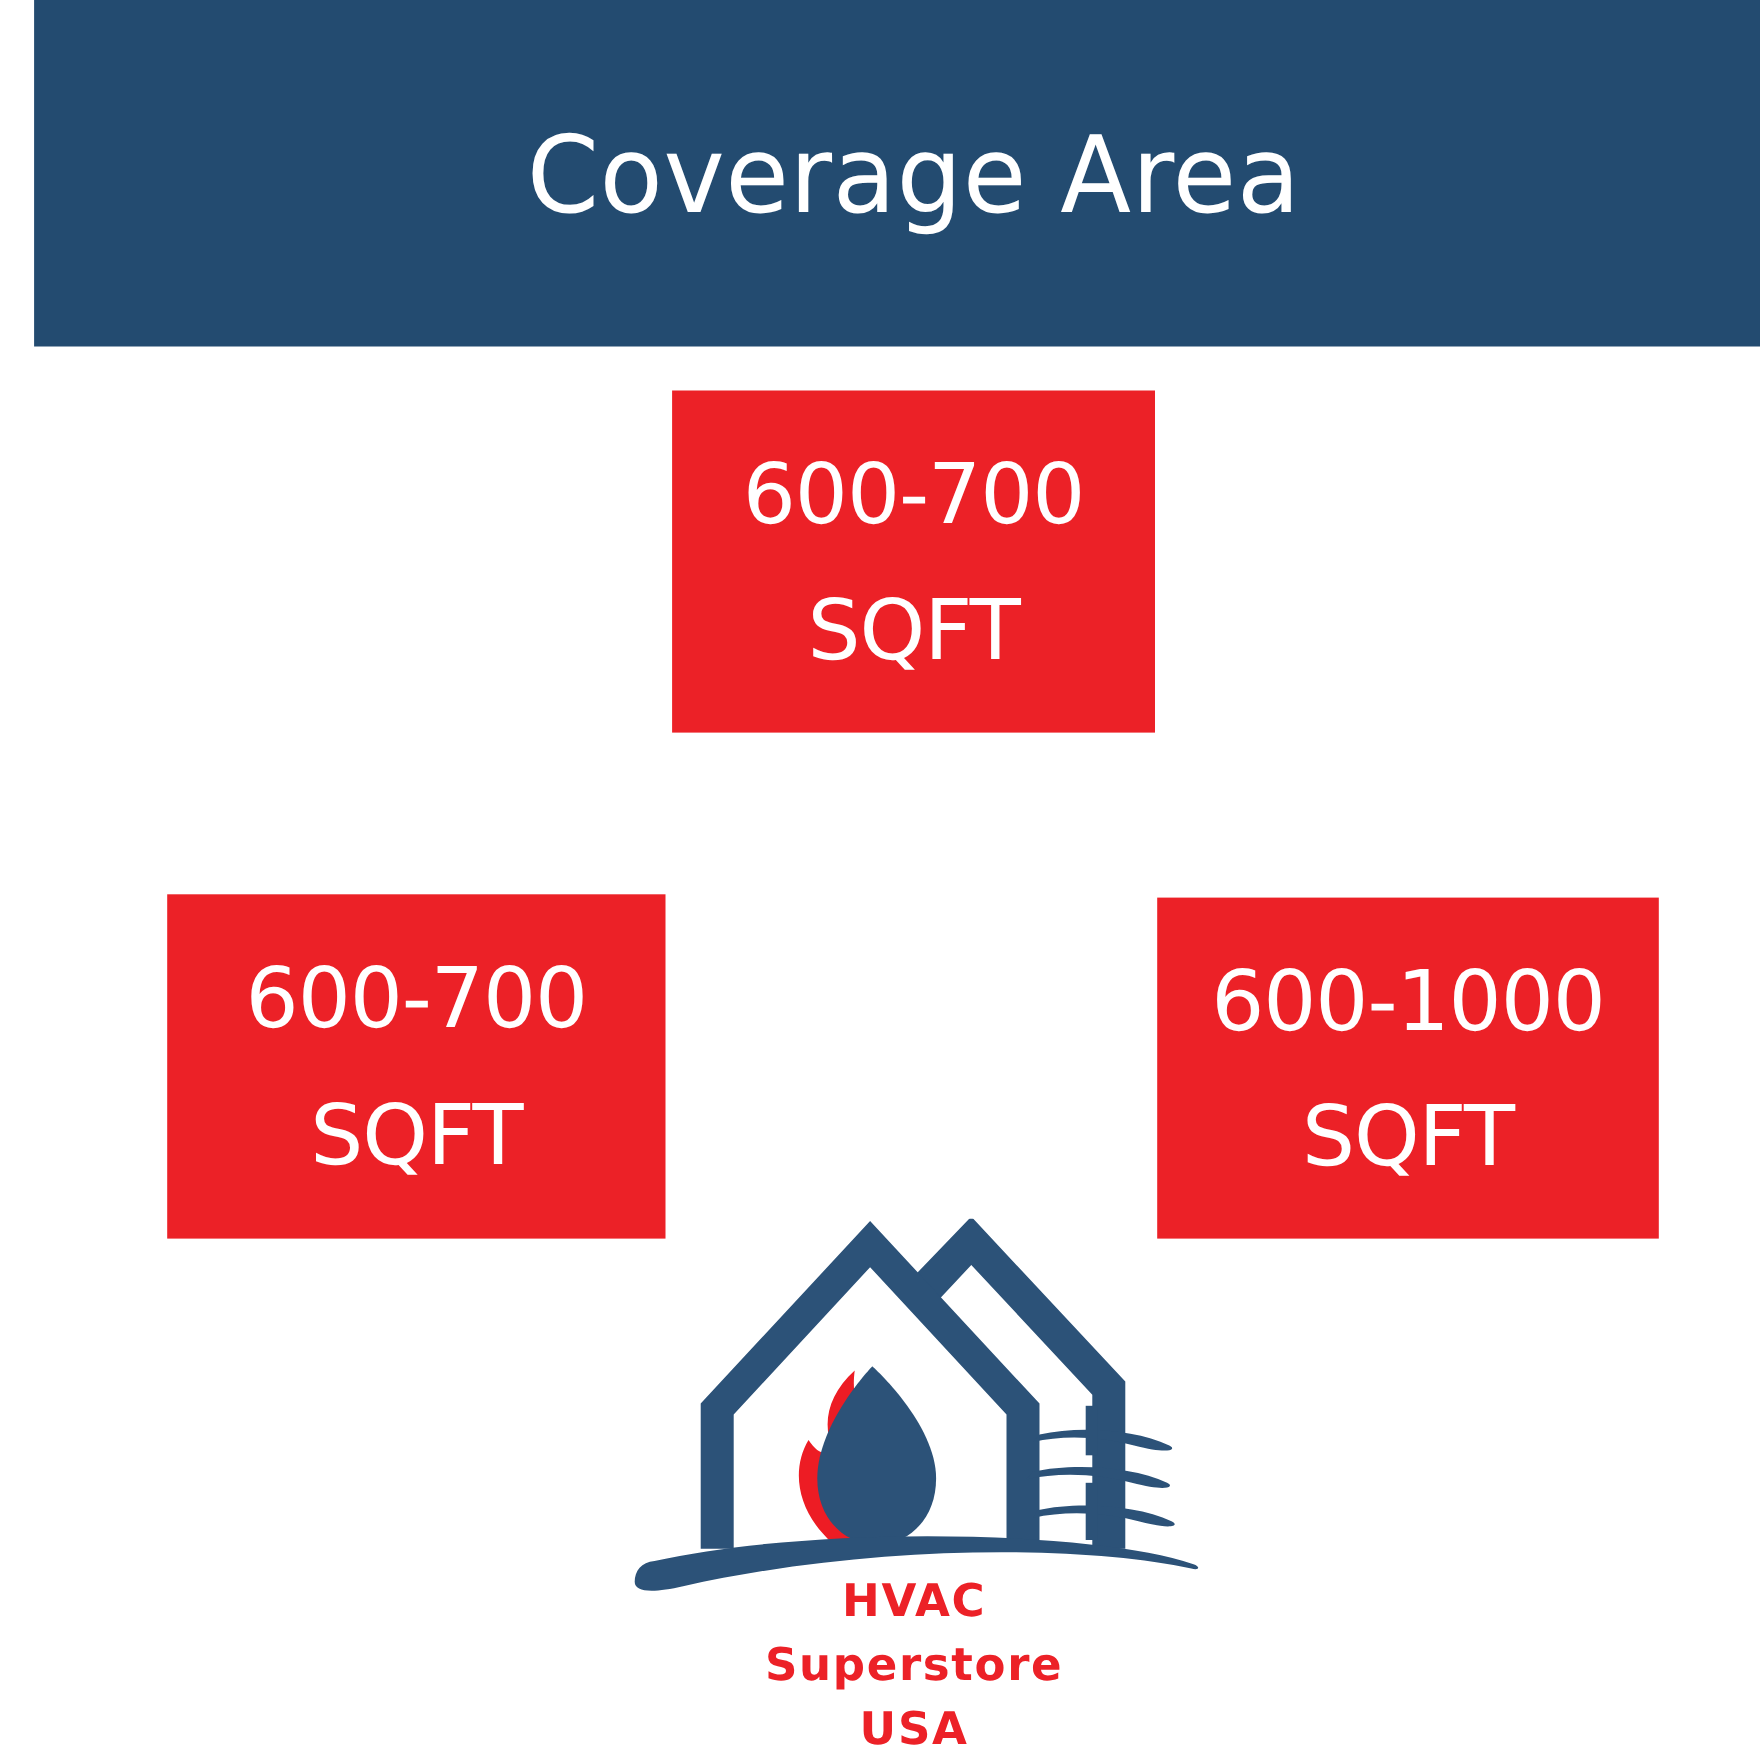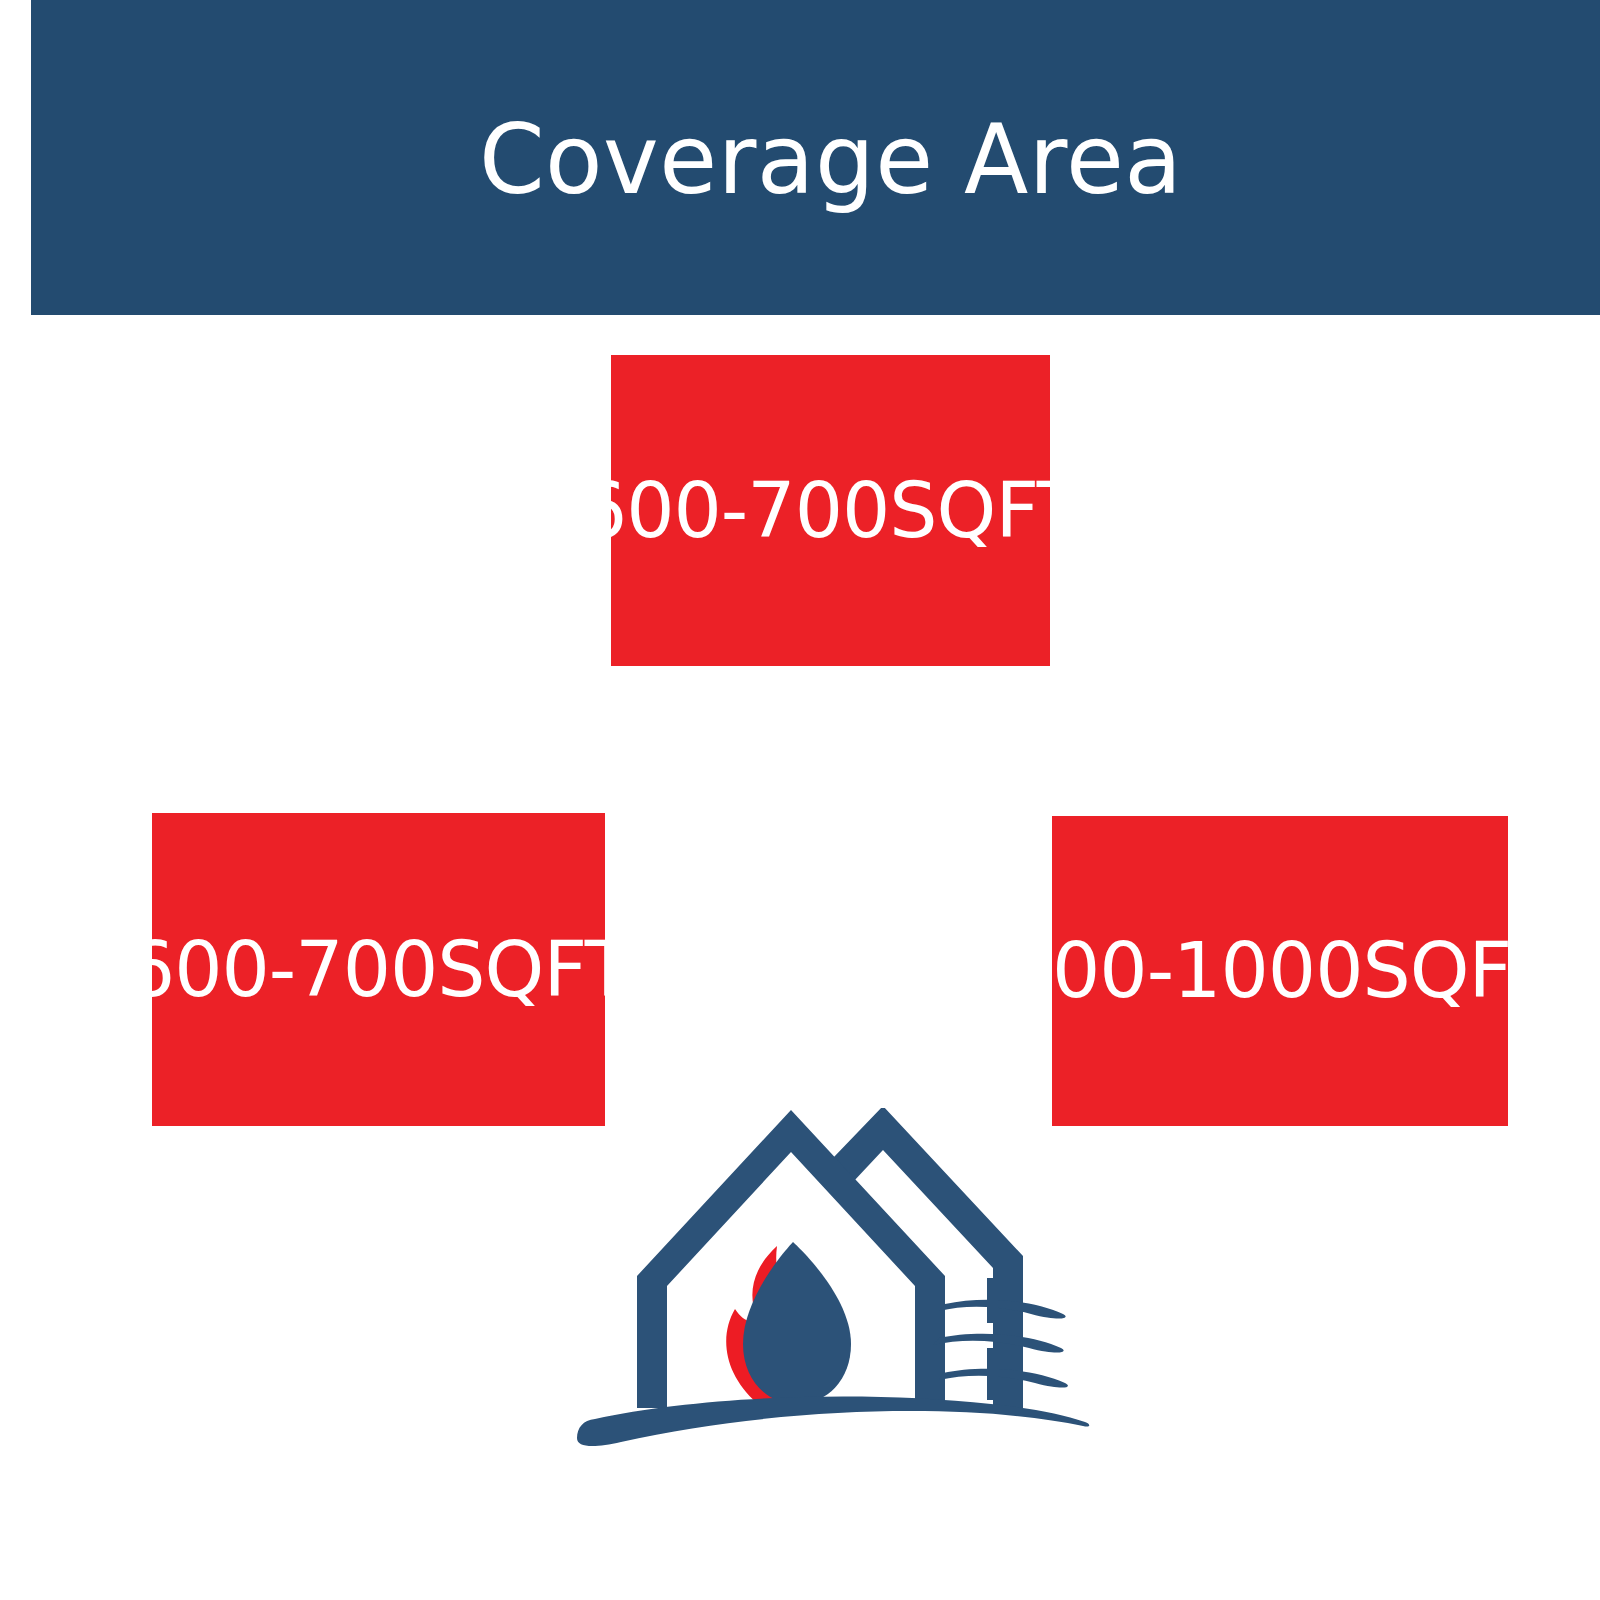--- a/index.html
+++ b/index.html
@@ -42,21 +42,21 @@
     letter-spacing: 0.5px;
     white-space: nowrap;
     transform: translateY(2px) scaleX(0.97);
   }
 
   
   .coverage-box {
     position: absolute;
     background: #ec2127;
     display: flex;
-    flex-direction: row;
+    flex-direction: column;
     align-items: center;
     justify-content: center;
     box-sizing: border-box;
   }
   .coverage-box .cov-line {
     color: #ffffff;
     font-family: "DejaVu Sans", sans-serif;
     font-weight: 400;
     font-size: 76px;
     line-height: 1.62;
@@ -172,15 +172,20 @@
         <rect x="426" y="240" width="11" height="52" fill="#2c5278"></rect>
       </g>
 
       <g>
         <path d="M16 330 C16 320 22 312 34 311 C140 288 300 282 430 296
                  C470 300 500 306 524 314 C530 316 530 320 522 318
                  C420 296 230 296 60 334 C34 340 16 340 16 330 Z" fill="#2c5278"></path>
       </g>
     </svg>
 
+    <div id="logo-wordmark">
+      <div class="word-line">HVAC</div>
+      <div class="word-line">Superstore</div>
+      <div class="word-line">USA</div>
+    </div>
   </div>
 
 </div>
 
 </body></html>

